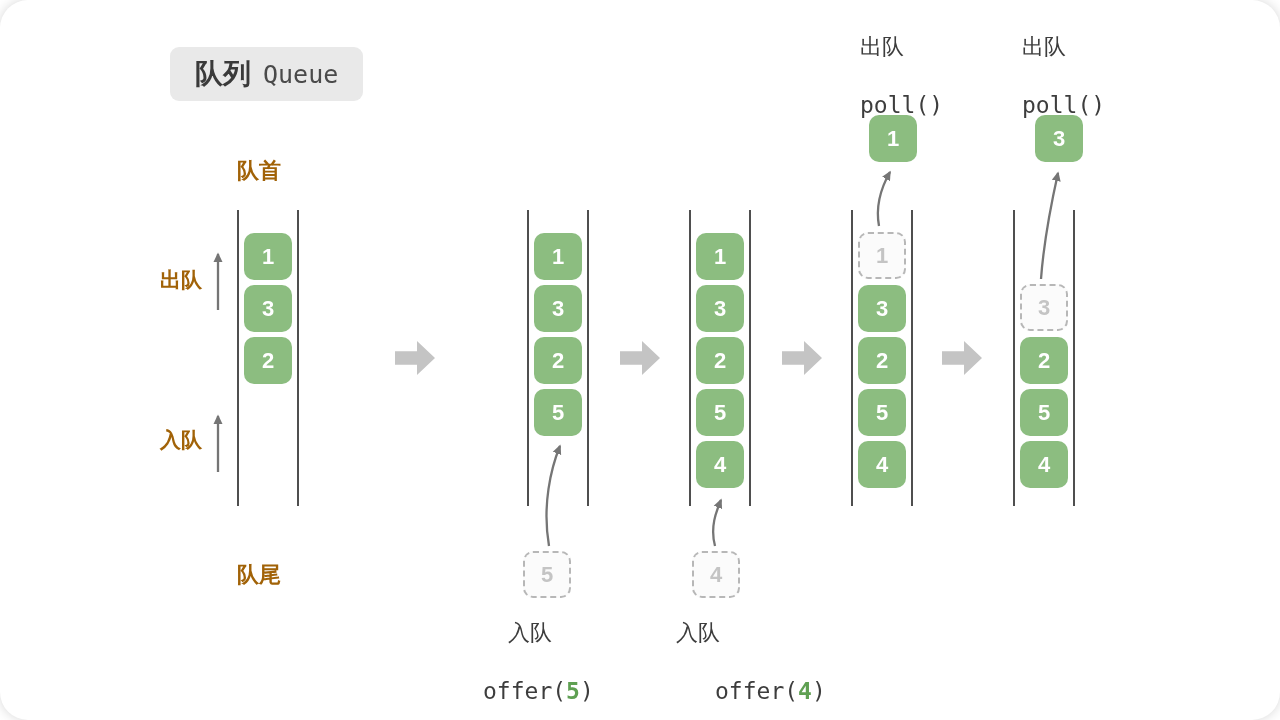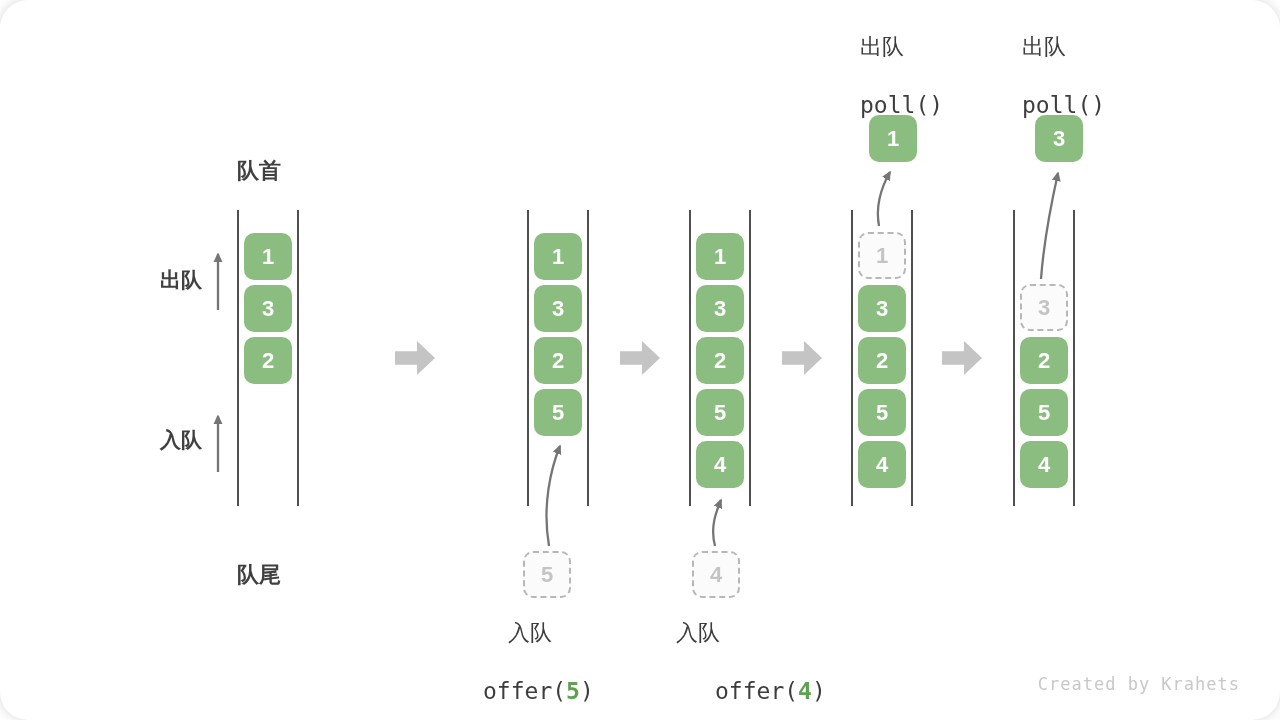--- a/index.html
+++ b/index.html
@@ -9,21 +9,21 @@
     border-radius:28px;box-shadow:0 0 12px rgba(0,0,0,0.16);
     overflow:hidden;margin:0 auto;
   }
   .badge{
     position:absolute;left:170px;top:47px;height:54px;
     background:#e9e9e9;border-radius:9px;
     display:inline-flex;align-items:center;padding:0 25px;gap:12px;
   }
   .badge-zh{font-weight:700;font-size:28px;color:#3a3a3a;}
   .badge-en{font-family:"DejaVu Sans Mono",monospace;font-size:25px;color:#4a4a4a;}
-  .lbl{position:absolute;font-size:22px;color:#404040;white-space:nowrap;}
+  .lbl{position:absolute;font-size:22px;color:#a16207;white-space:nowrap;}
   .bold{font-weight:700;}
   .side{font-size:21px;}
   .op-action{position:absolute;font-size:22px;color:#3d3d3d;font-weight:500;white-space:nowrap;}
   .op-fn{position:absolute;font-family:"DejaVu Sans Mono",monospace;font-size:23px;color:#3d3d3d;font-weight:500;white-space:nowrap;margin-top:26px;}
   .op-fn .arg{color:#5fa052;font-weight:700;}
   .queue{
     position:absolute;top:210px;width:58px;height:296px;
     border-left:2px solid #4f4f4f;border-right:2px solid #4f4f4f;
   }
   .box{
@@ -50,20 +50,24 @@
     position:absolute;right:40px;top:674px;
     font-family:"DejaVu Sans Mono",monospace;font-size:17px;color:#c8c8c8;
     letter-spacing:1px;white-space:nowrap;
   }
 </style>
 </head>
 <body>
 
 <div class="canvas">
 
+  <div class="badge">
+    <span class="badge-zh">队列</span>
+    <span class="badge-en">Queue</span>
+  </div>
 
   <div class="lbl bold" style="left:237px;top:156px">队首</div>
   <div class="lbl bold" style="left:237px;top:560px">队尾</div>
   <div class="lbl bold side" style="left:160px;top:266px">出队</div>
   <div class="lbl bold side" style="left:160px;top:426px">入队</div>
 
   <svg class="overlay" viewBox="0 0 1280 720">
     <defs>
       <marker id="ah" markerUnits="userSpaceOnUse" markerWidth="11" markerHeight="11" refX="8" refY="5.5" orient="auto">
         <path d="M0,1 L9.5,5.5 L0,10 z" fill="#757575"></path>
@@ -123,15 +127,14 @@
   <div class="op-action" style="left:1022px;top:32px">出队</div>
   <div class="op-fn" style="left:1022px;top:66px">poll()</div>
   <div class="box float" style="left:1035px;top:115px">3</div>
   <div class="queue" style="left:1013px">
     <div class="dashed inq s1" style="top:74px">3</div>
     <div class="box s2">2</div>
     <div class="box s3">5</div>
     <div class="box s4">4</div>
   </div>
 
-  <div class="watermark">Created by Krahets</div>
 
 </div>
 
 </body></html>

